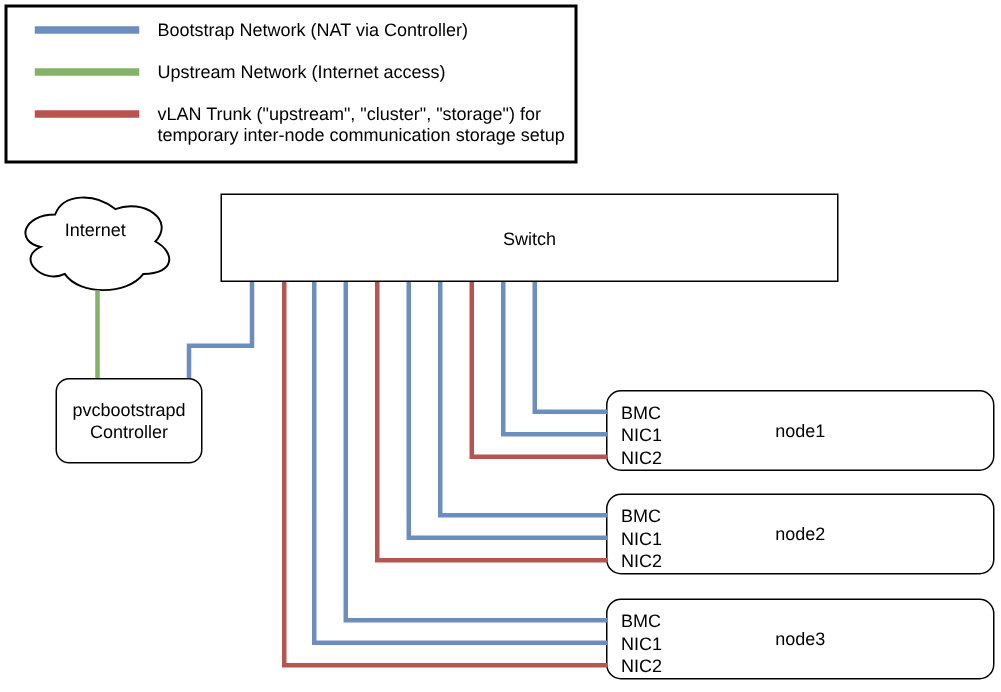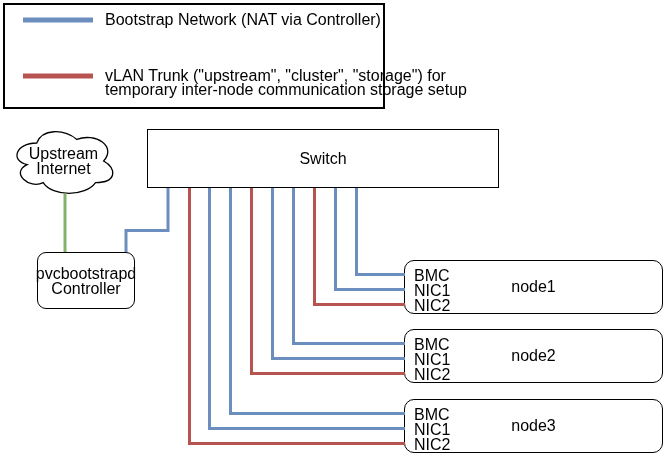--- a/index.html
+++ b/index.html
@@ -2,21 +2,21 @@
 <html><head>
 <meta charset="utf-8">
 <style>
   html, body { margin: 0; padding: 0; background: #ffffff; }
   .canvas {
     position: relative;
     width: 667px;
     height: 461px;
     background: #ffffff;
     font-family: "Liberation Sans", sans-serif;
-    font-size: 16px;
+    font-size: 12px;
     color: #000000;
     overflow: hidden;
   }
 
   
   .legend {
     position: absolute;
     left: 3px; top: 3px;
     width: 382px; height: 106px;
     border: 2px solid #000000;
@@ -41,21 +41,21 @@
   .shape {
     position: absolute;
     border: 1px solid #000000;
     background: #ffffff;
     box-sizing: border-box;
     display: flex;
     align-items: center;
     justify-content: center;
     text-align: center;
   }
-  .switch-box { left: 147px; top: 129px; width: 352px; height: 59px; }
+  .switch-box { left: 147px; top: 129px; width: 412px; height: 59px; }
   .controller-box {
     left: 37px; top: 252px; width: 98px; height: 57px;
     border-radius: 9px; line-height: 15px;
   }
   .node-box {
     left: 404px; width: 259px; height: 54px;
     border-radius: 10px;
     display: block;
   }
   .node-box.n1 { top: 260px; }
@@ -96,36 +96,41 @@
 
 <div class="canvas">
 
   <div class="legend">
     <div class="legend-row" style="top:7px;">
       <svg class="swatch" width="70" height="8">
         <rect x="0" y="1.5" width="70" height="5" fill="#6c8ebf"></rect>
       </svg>
       <span class="legend-label">Bootstrap Network (NAT via Controller)</span>
     </div>
+    <div class="legend-row" style="top:35px;">
+      <svg class="swatch" width="70" height="8">
+        <rect x="0" y="1.5" width="70" height="5" fill="#82b366"></rect>
+      </svg>
+      <span class="legend-label">Upstream Network (Internet access)</span>
+    </div>
     <div class="legend-row multiline" style="top:64px;">
       <svg class="swatch" width="70" height="8">
         <rect x="0" y="1.5" width="70" height="5" fill="#b85450"></rect>
       </svg>
       <div class="legend-label-block">
         <span>vLAN Trunk ("upstream", "cluster", "storage") for</span>
         <span>temporary inter-node communication storage setup</span>
       </div>
     </div>
   </div>
 
   <svg class="cloud-svg" width="111" height="76" viewBox="-2 -2 111 76">
     <path d="M 26.75 18 C 5.35 18 0 36 17.12 39.6 C 0 47.52 19.26 64.8 33.17 57.6 C 42.8 72 74.9 72 85.6 57.6 C 107 57.6 107 43.2 93.62 36 C 107 21.6 85.6 7.2 66.88 14.4 C 53.5 3.6 32.1 3.6 26.75 18 Z" fill="#ffffff" stroke="#000000" stroke-width="1.3"></path>
   </svg>
   <div class="cloud-label">
-    <span>Upstream</span>
     <span>Internet</span>
   </div>
 
   <div class="shape switch-box">
     <span>Switch</span>
   </div>
 
   <div class="shape controller-box">
     <div>
       <span style="display:block;">pvcbootstrapd</span>

